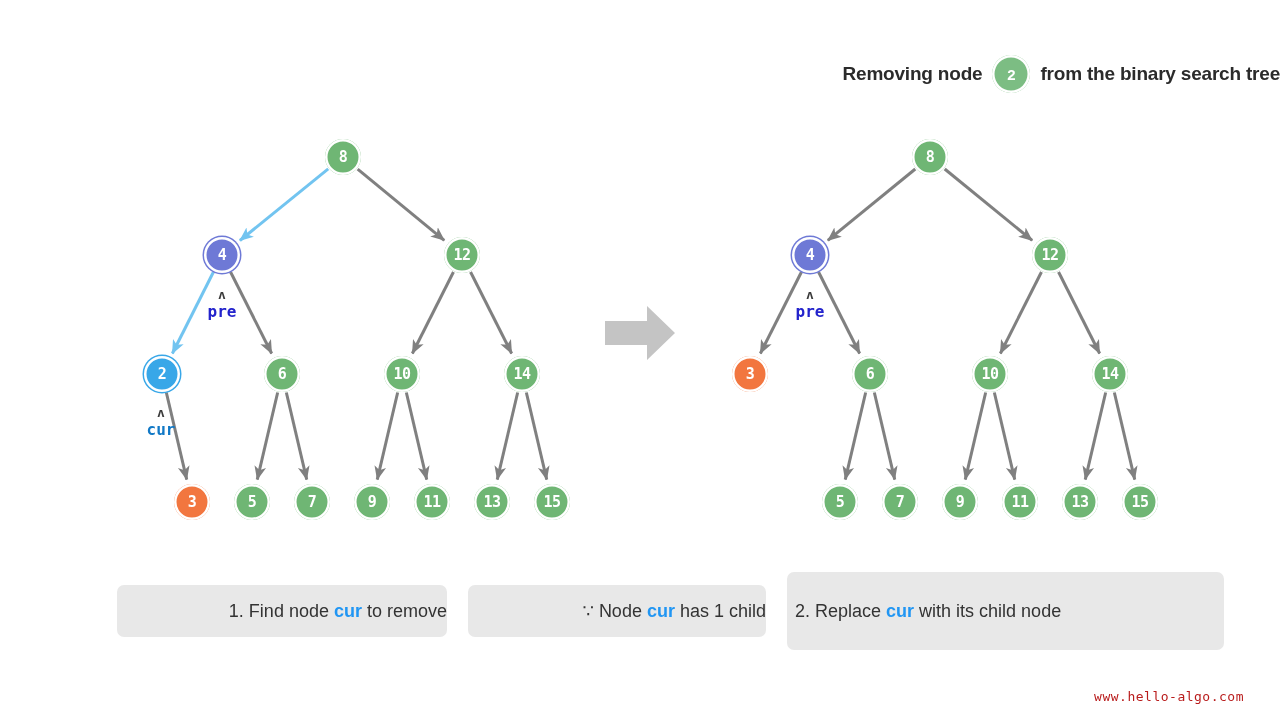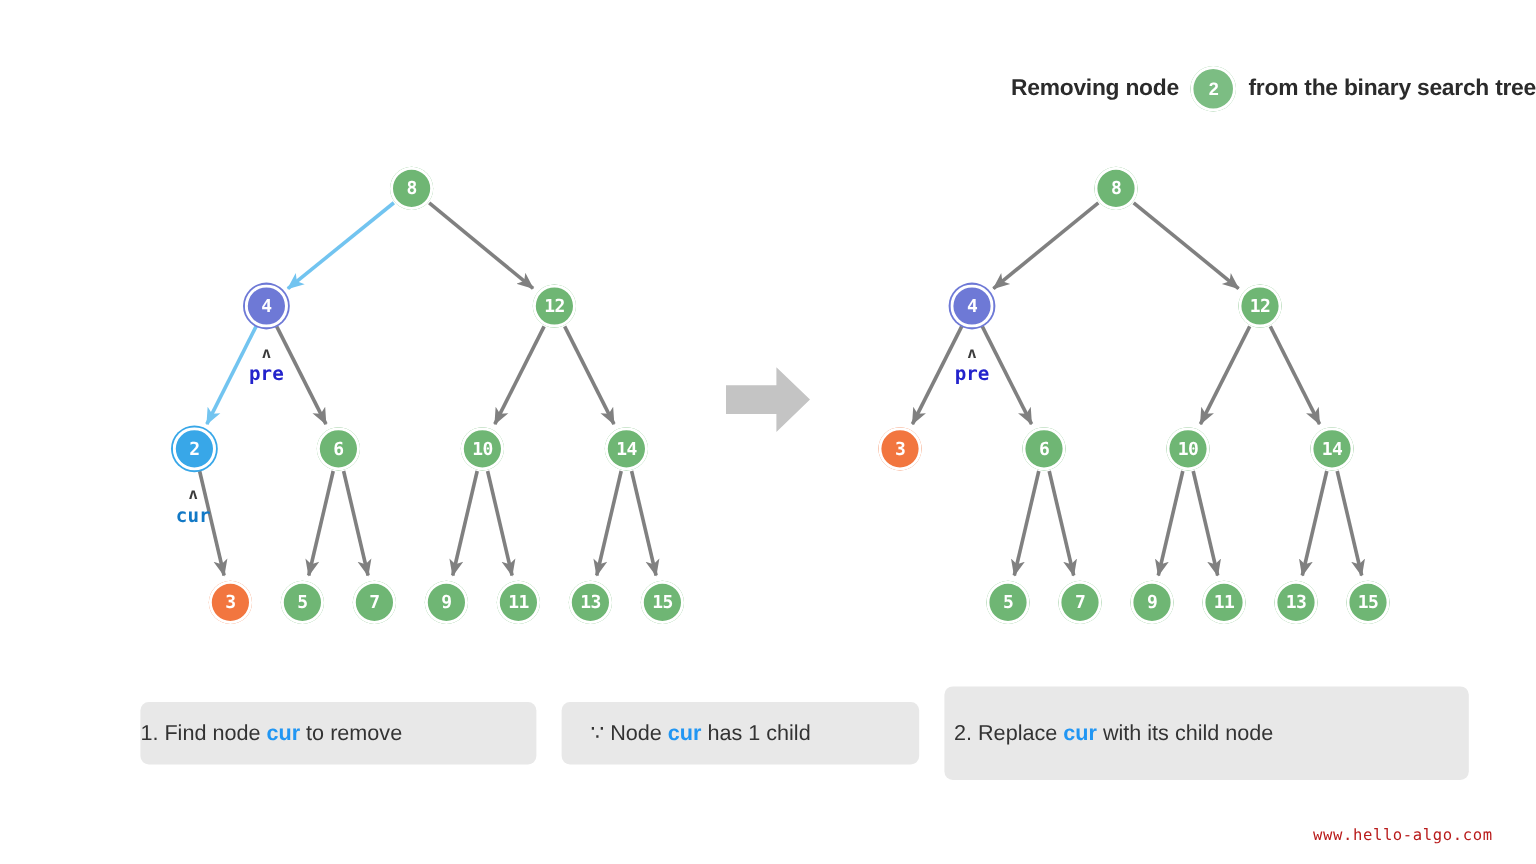--- a/index.html
+++ b/index.html
@@ -72,21 +72,21 @@
   
   .big-arrow{position:absolute;left:603px;top:303px;}
 
   
   .cap{
     position:absolute;
     background:#e8e8e8;
     border-radius:7px;
     color:#333333;
     font-size:18px;
-    display:flex;align-items:center;justify-content:flex-start;
+    display:flex;align-items:center;justify-content:flex-end;
     box-sizing:border-box;
   }
   .cap .b{ color:#2196f3; font-weight:bold; }
   .cap .dim{ color:#9a9a9a; font-family:"DejaVu Sans Mono", monospace; font-size:17px;}
   .cap .mono{ font-family:"DejaVu Sans Mono", monospace; font-weight:bold; font-size:17px; color:#2196f3;}
   #cap1{ left:117px; top:585px; width:330px; height:52px; }
   #cap2{ left:468px; top:585px; width:298px; height:52px;padding-left:24px; }
   #cap3{ left:787px; top:572px; width:437px; height:78px;
          flex-direction:column; align-items:flex-start; justify-content:center;
          padding-left:8px; gap:6px;}

